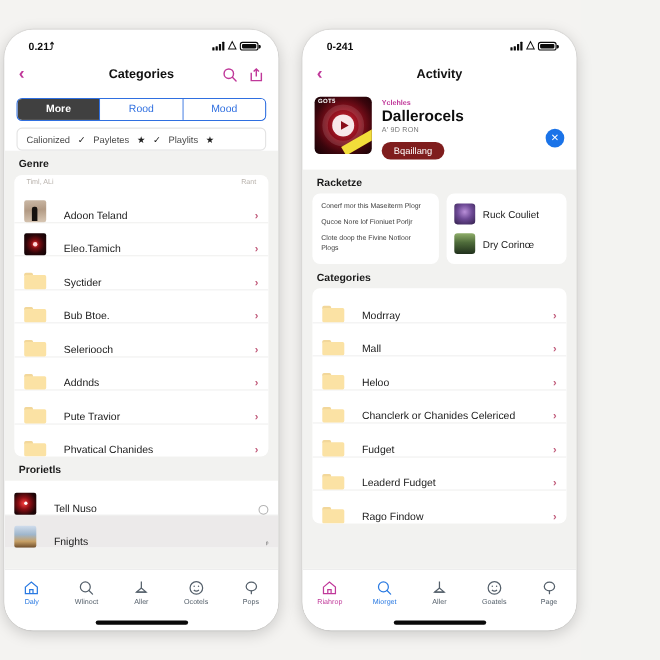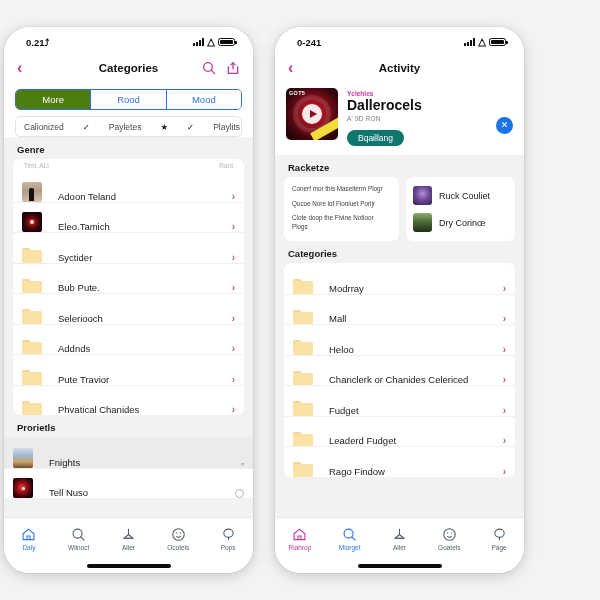--- a/index.html
+++ b/index.html
@@ -95,32 +95,32 @@
     border-radius: 5px;
     overflow: hidden;
     height: 21px;
   }
   .seg {
     flex: 1; display: flex; align-items: center; justify-content: center;
     font-size: 9.5px; color: #2f6fe0; background: #fff;
     border-right: 1px solid #2f6fe0; cursor: pointer;
   }
   .seg:last-child { border-right: none; }
-  .seg.active { background: #4d7c0f; color: #fff; font-weight: normal; }
+  .seg.active { background: #404040; color: #fff; font-weight: bold; }
 
   
   .filterbar {
     margin: 6px 11px 0 11px;
     height: 21px;
     border: 1px solid #e3e3e3;
     border-radius: 5px;
     background: #fff;
     display: flex;
     align-items: center;
-    gap: 19px;
+    gap: 7px;
     padding: 0 8px;
     font-size: 8.5px;
     color: #4a4a4a;
     flex: 0 0 auto;
   }
   .filterbar .ic { font-size: 8.5px; color: #222; }
 
   
   .content {
     flex: 1;
@@ -223,21 +223,21 @@
   }
   .banner-art .strip {
     position:absolute; right:-8px; bottom:7px; width:36px; height:9px;
     background:#f2dd3a; transform: rotate(-30deg);
   }
   .banner-info { flex: 1; padding-top: 2px; min-width: 0; }
   .b-kicker { font-size: 6.5px; color: #c0399a; font-weight: bold; margin-bottom: 1px; }
   .b-title { font-size: 14px; font-weight: bold; color: #0e0e0e; line-height: 1.1; }
   .b-sub { font-size: 6.5px; color: #7a7a7a; margin: 2px 0 5px 0; letter-spacing: .2px; }
   .b-cta {
-    display: inline-block; background: #0f766e; color: #fff;
+    display: inline-block; background: #7f1d1d; color: #fff;
     font-size: 8.5px; padding: 3px 11px; border-radius: 10px; cursor: pointer;
   }
   .close-fab {
     position: absolute; right: 11px; top: 34px;
     width: 17px; height: 17px; border-radius: 50%;
     background: #1a73e8; color: #fff;
     display: flex; align-items: center; justify-content: center;
     font-size: 9px; cursor: pointer; line-height: 1;
   }
 
@@ -358,21 +358,21 @@
             <span class="row-label">Eleo.Tamich</span>
             <span class="chev">›</span>
           </div>
           <div class="row">
             <span class="folder"></span>
             <span class="row-label">Syctider</span>
             <span class="chev">›</span>
           </div>
           <div class="row">
             <span class="folder"></span>
-            <span class="row-label">Bub Pute.</span>
+            <span class="row-label">Bub Btoe.</span>
             <span class="chev">›</span>
           </div>
           <div class="row">
             <span class="folder"></span>
             <span class="row-label">Seleriooch</span>
             <span class="chev">›</span>
           </div>
           <div class="row">
             <span class="folder"></span>
             <span class="row-label">Addnds</span>
@@ -385,29 +385,29 @@
           </div>
           <div class="row">
             <span class="folder"></span>
             <span class="row-label">Phvatical Chanides</span>
             <span class="chev">›</span>
           </div>
         </div>
 
         <div class="sec-title">Prorietls</div>
         <div class="card" style="margin:0;border-radius:0;">
+          <div class="row">
+            <span class="thumb t-disc"></span>
+            <span class="row-label">Tell Nuso</span>
+            <span class="radio-o"></span>
+          </div>
           <div class="row sel">
             <span class="thumb t-city"></span>
             <span class="row-label">Fnights</span>
             <span style="font-size:6.5px;color:#666;">ᵖ</span>
-          </div>
-          <div class="row">
-            <span class="thumb t-disc"></span>
-            <span class="row-label">Tell Nuso</span>
-            <span class="radio-o"></span>
           </div>
         </div>
       </div>
 
       <div class="tabbar">
         <div class="tab active-blue">
           <span>
             <svg width="15" height="15" viewBox="0 0 16 16" fill="none" stroke="currentColor" stroke-width="1.2">
               <path d="M2.2 7.2 L8 2.3 L13.8 7.2 V13.4 H2.2 Z"></path>
                 <path d="M6.4 13.4 V9.6 H9.6 V13.4"></path>

